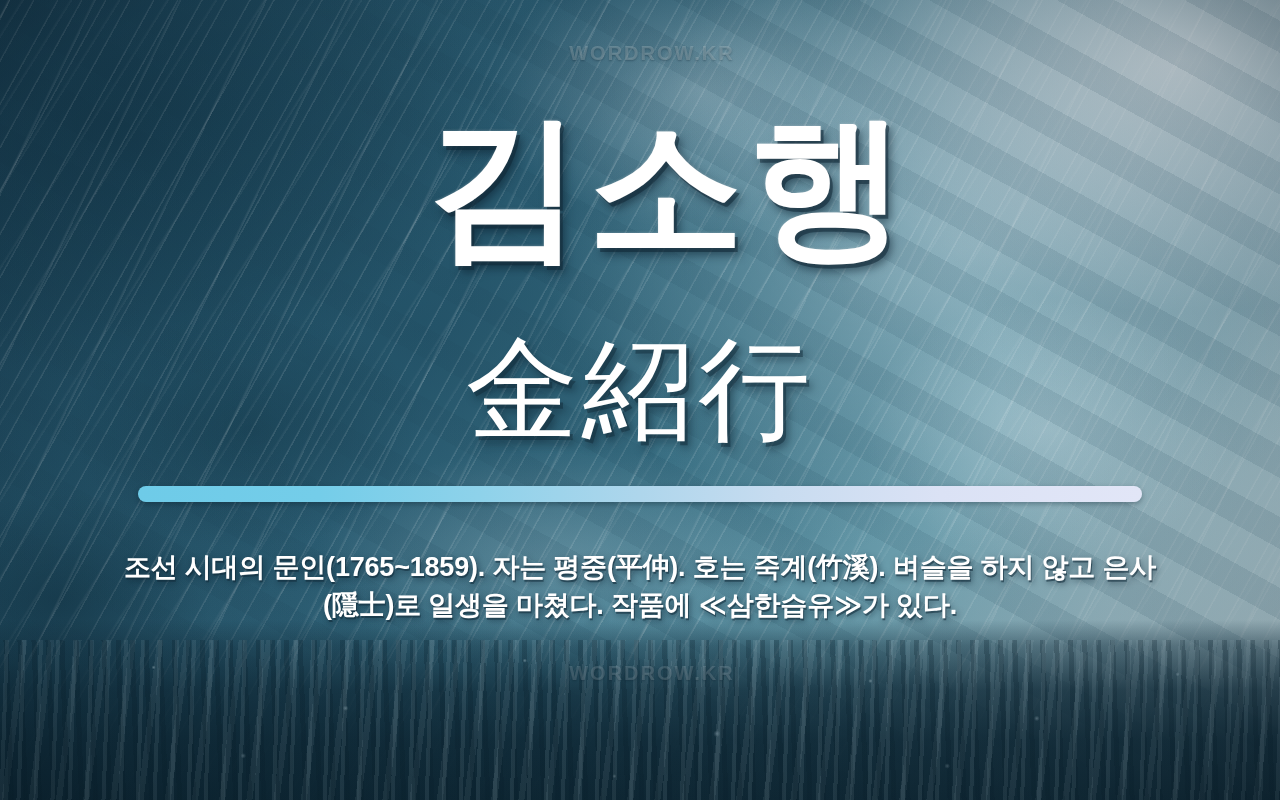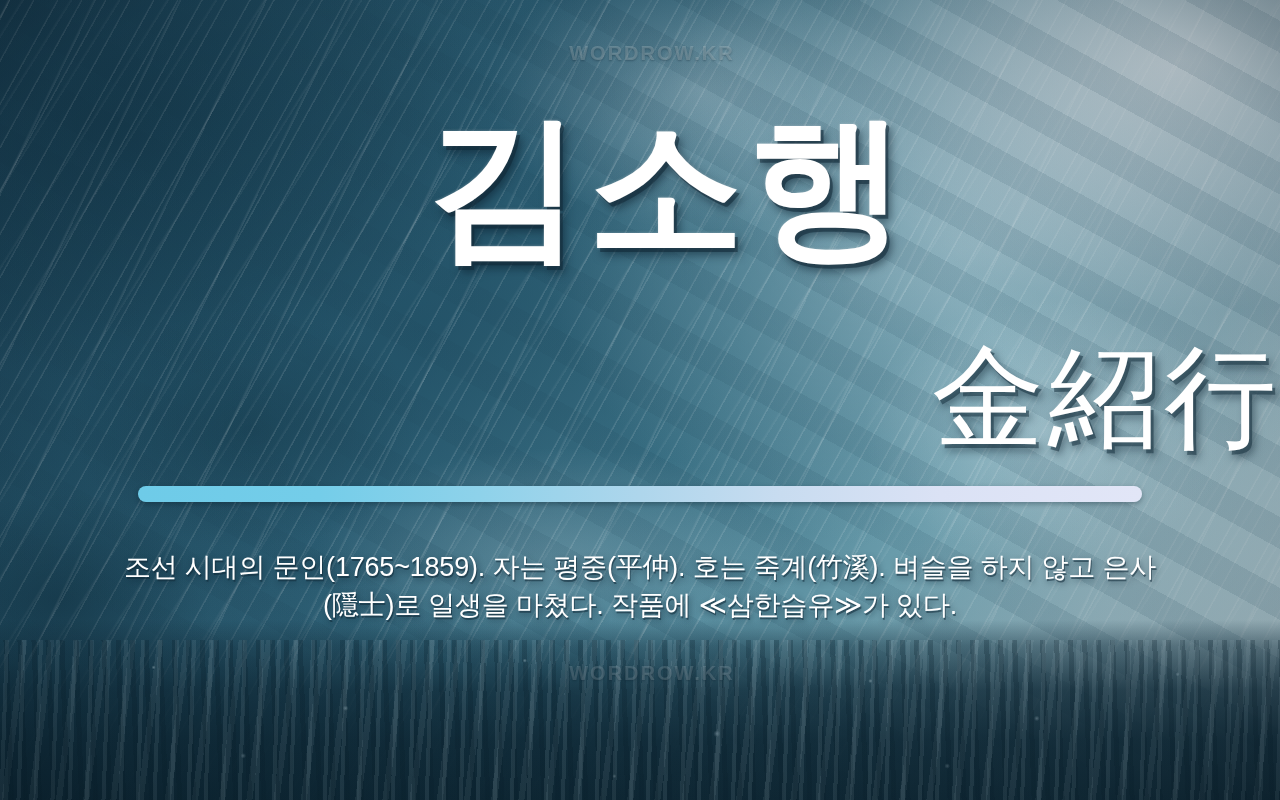--- a/index.html
+++ b/index.html
@@ -181,24 +181,24 @@
     text-shadow:
       3px 4px 0 rgba(16,40,54,0.55),
       5px 7px 10px rgba(10,30,44,0.55),
       0 0 3px rgba(255,255,255,0.35);
     white-space: nowrap;
     margin-left: 29px;
   }
 
   .subtitle {
     position: absolute;
-    top: 332px;
+    top: 324px;
     left: 0;
     width: 100%;
-    text-align: right;
+    text-align: center;
     font-family: "Liberation Serif", "DejaVu Serif", serif;
     font-size: 112px;
     line-height: 132px;
     font-weight: 400;
     color: #ffffff;
     letter-spacing: 4px;
     text-shadow:
       3px 4px 0 rgba(18,44,58,0.50),
       5px 7px 9px rgba(10,30,44,0.50);
     white-space: nowrap;
@@ -219,21 +219,21 @@
 
   .description {
     position: absolute;
     left: 120px;
     top: 548px;
     width: 1040px;
     text-align: center;
     font-family: "Liberation Sans", "DejaVu Sans", sans-serif;
     font-size: 27px;
     line-height: 38px;
-    font-weight: 400;
+    font-weight: 700;
     color: #ffffff;
     letter-spacing: -0.2px;
     text-shadow:
       1px 2px 0 rgba(16,42,56,0.55),
       2px 3px 6px rgba(8,28,42,0.55);
   }
 </style>
 </head>
 <body>
 

